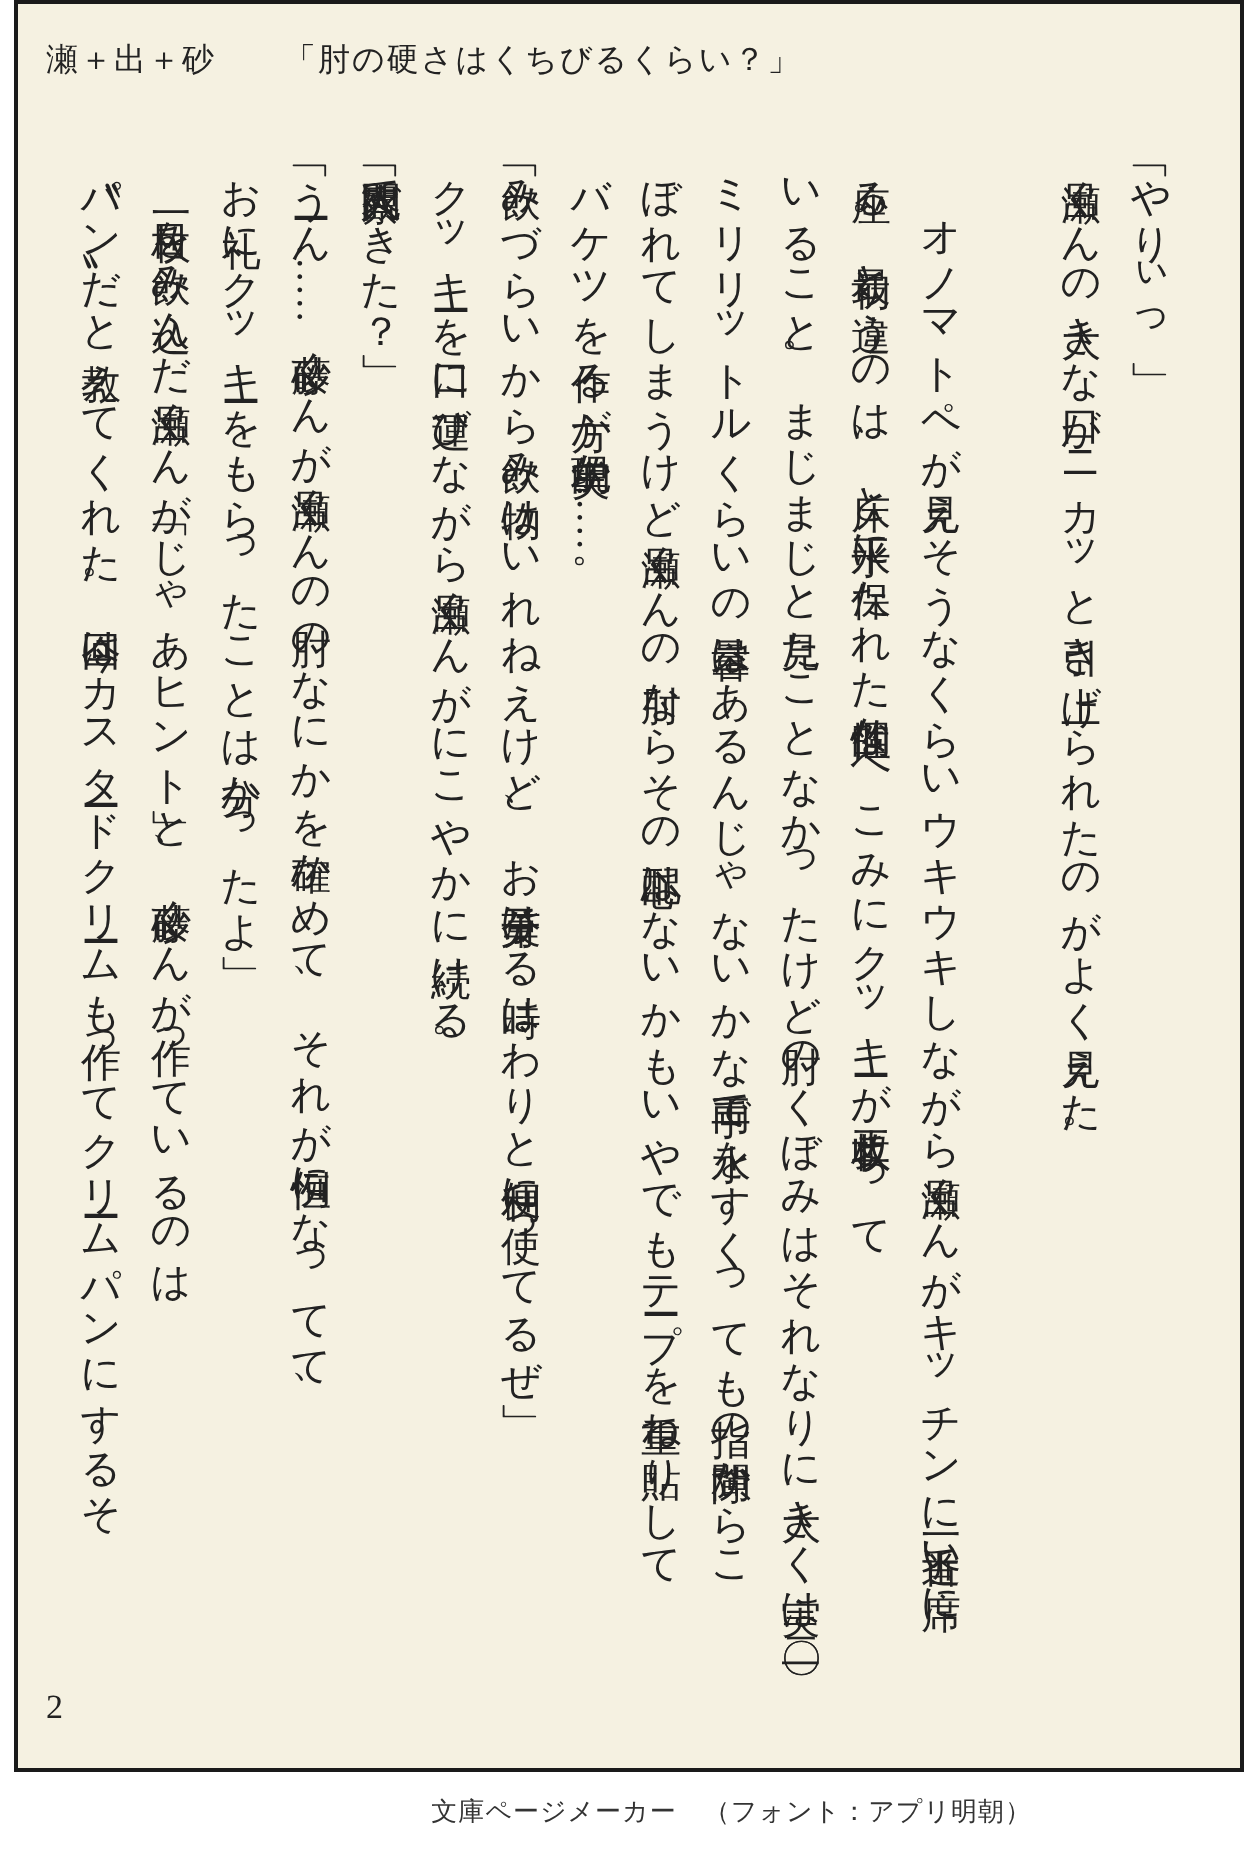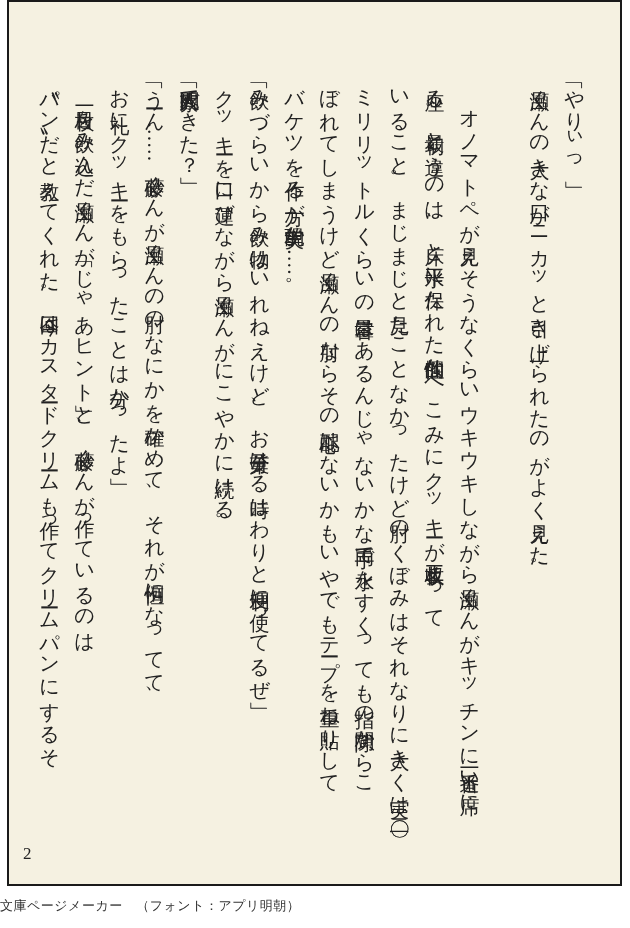--- a/index.html
+++ b/index.html
@@ -54,30 +54,31 @@
     left: 14px;
     bottom: 20px;
     font-size: 17px;
     color: #222222;
   }
   .footer {
     position: absolute;
     top: 897px;
     left: 0;
     width: 516px;
-    text-align: left;
+    text-align: right;
     font-size: 13px;
     letter-spacing: 0.5px;
     color: #333333;
   }
 </style>
 </head>
 <body>
 
 <div class="page">
+  <div class="header">瀬＋出＋砂　　「肘の硬さはくちびるくらい？」</div>
 
   <div class="body-text">
       <div class="line">「やりぃっ」</div>
       <div class="line">瀬呂くんの大きな口がニカッと引き上げられたのがよく見えた。</div>
       <div class="line">　</div>
       <div class="line">　オノマトペが見えそうなくらいウキウキしながら瀬呂くんがキッチンに一番近い席に</div>
       <div class="line">座る。最初と違うのは、床と水平に保たれた個性的なへこみにクッキーが三枚収まって</div>
       <div class="line">いること。まじまじと見たことなかったけど肘のくぼみはそれなりに大きく実は二〇〇</div>
       <div class="line">ミリリットルくらいの容量はあるんじゃないかな両手で水をすくっても指の隙間からこ</div>
       <div class="line">ぼれてしまうけど瀬呂くんの肘ならその心配はないかもいやでもテープを重ね貼りして</div>

